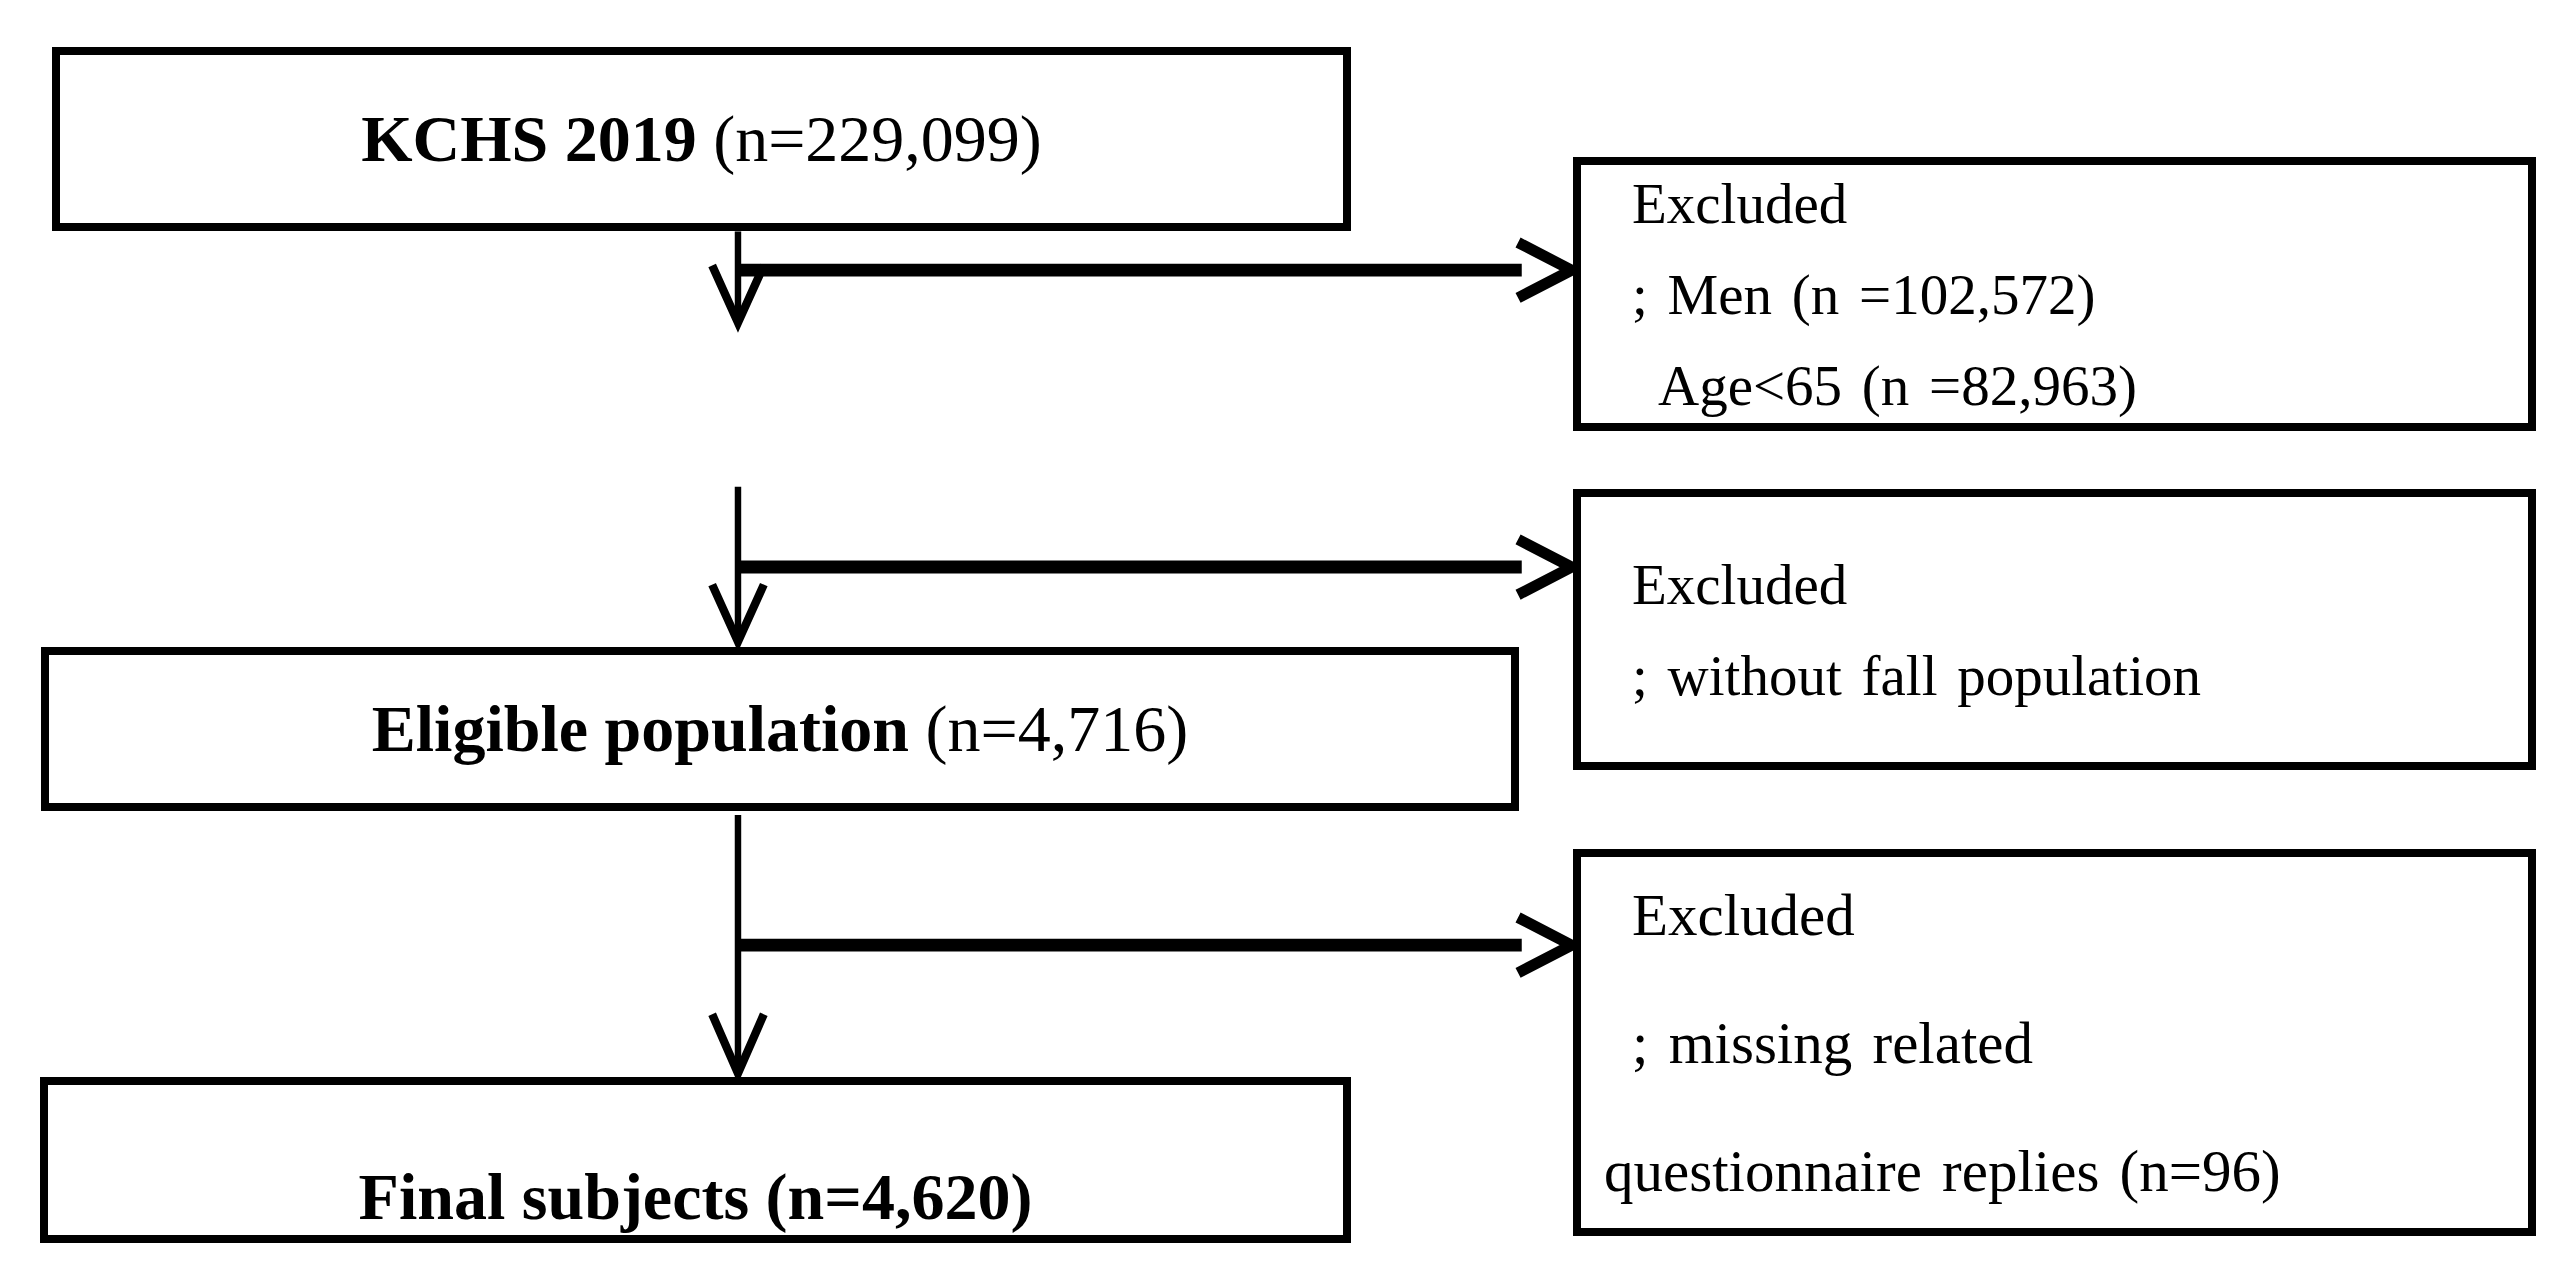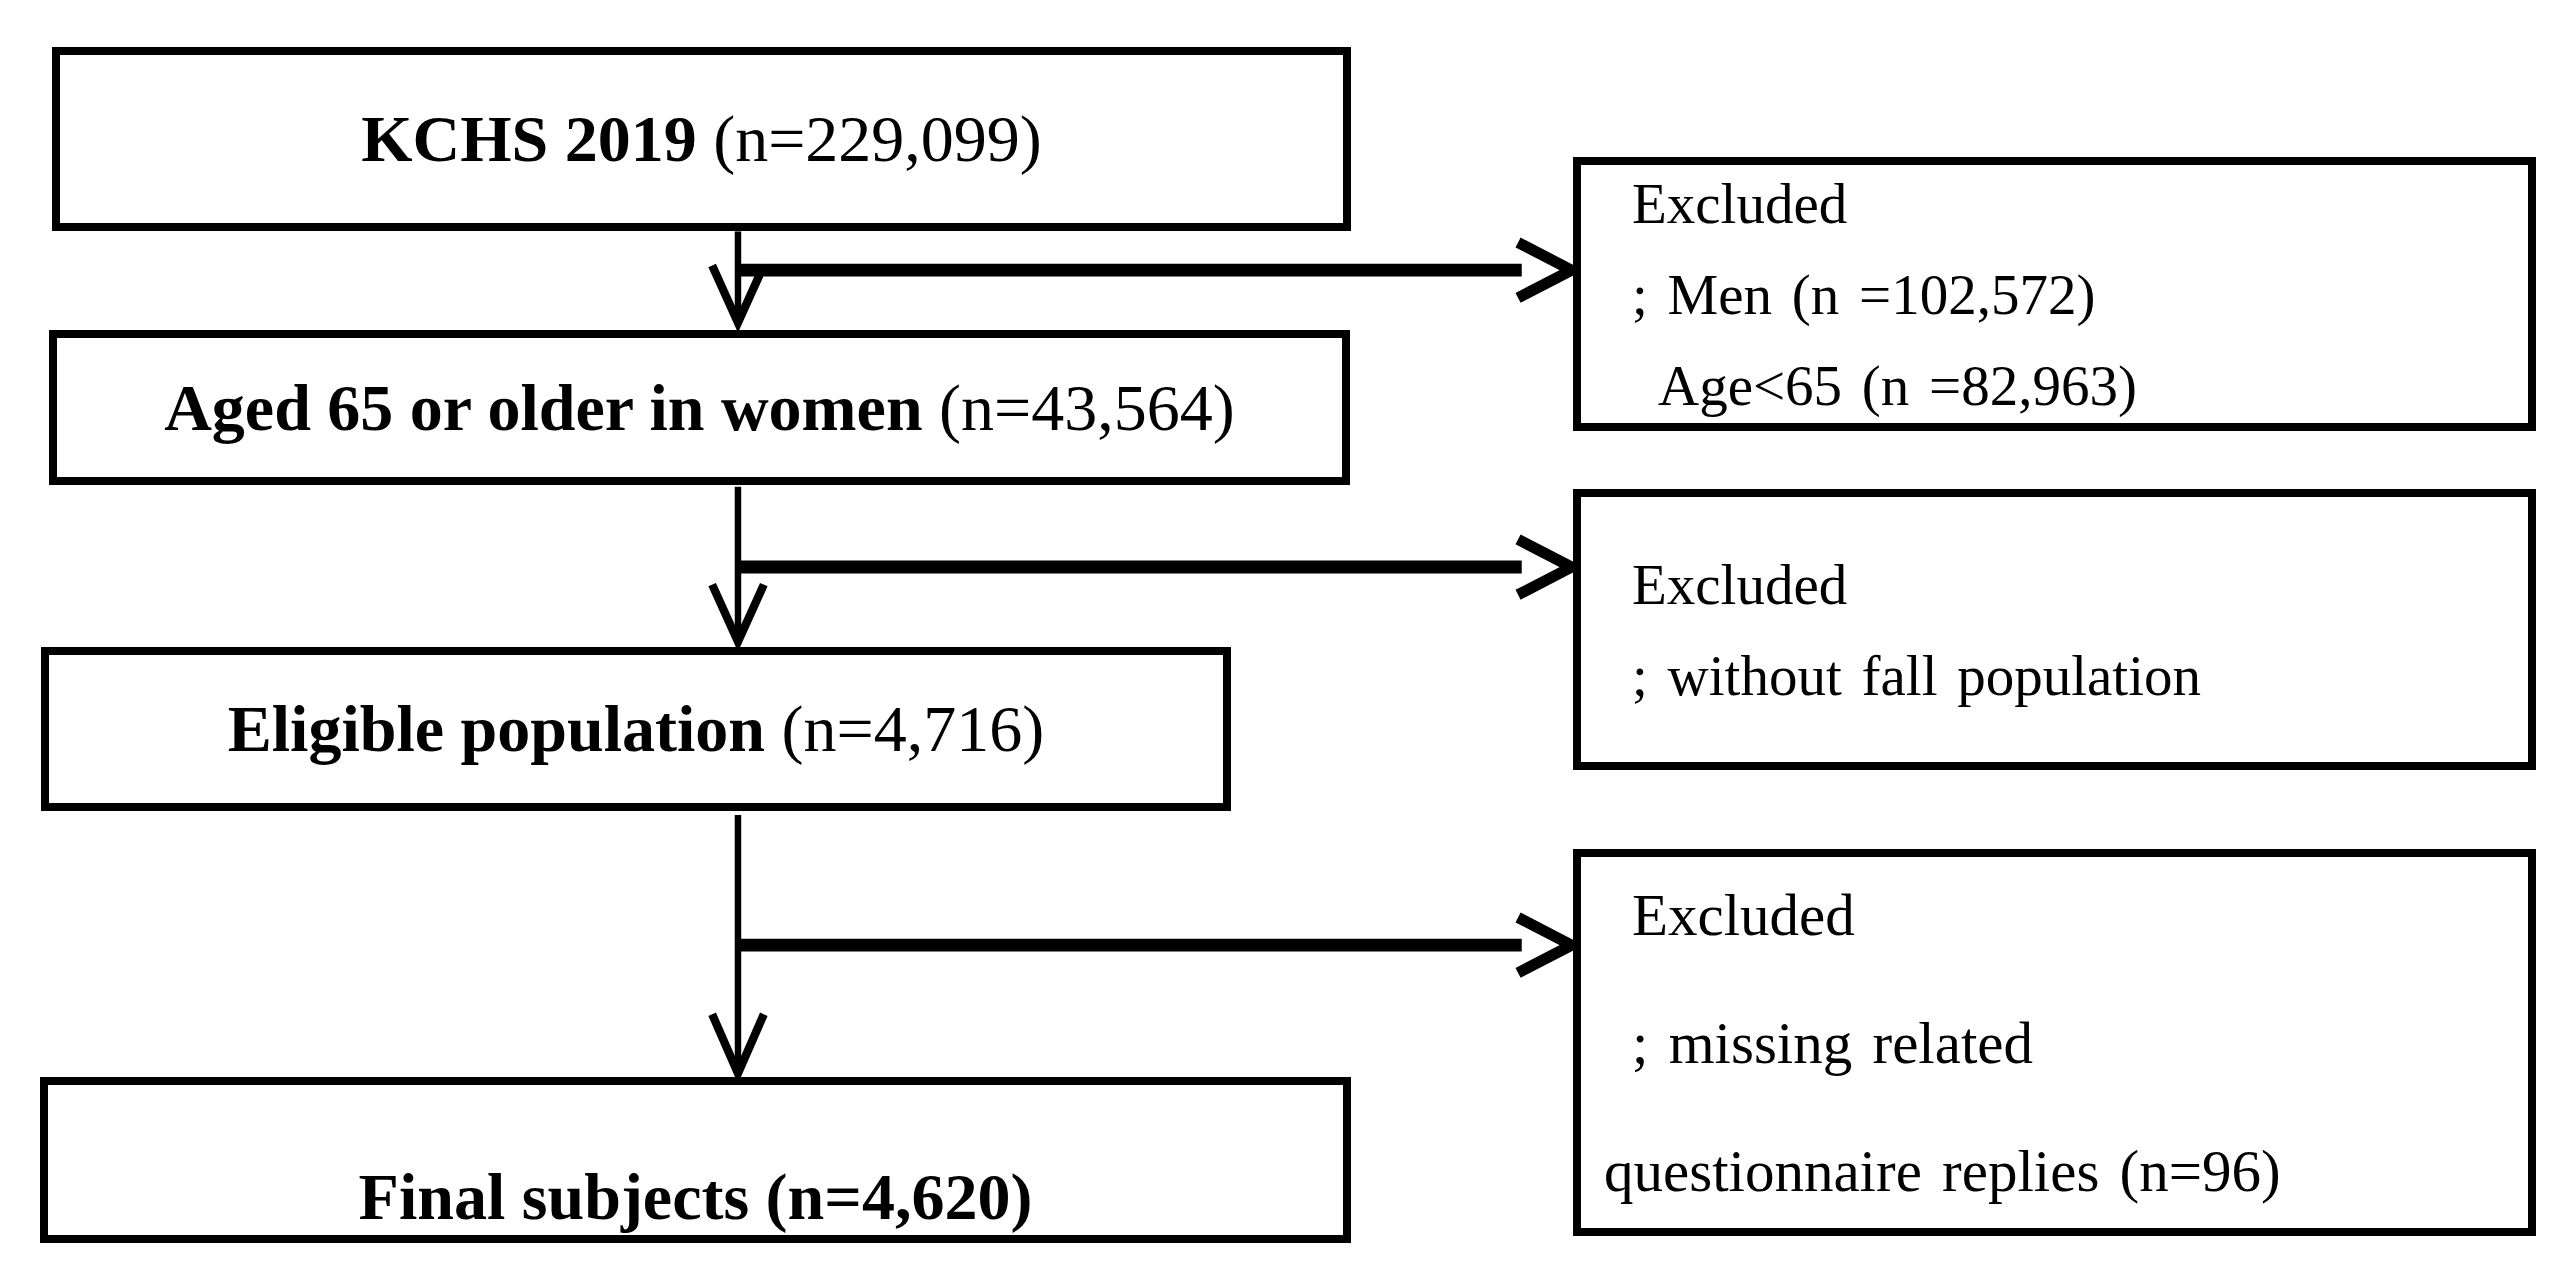--- a/index.html
+++ b/index.html
@@ -35,21 +35,21 @@
   .leftbox {
     justify-content: center;
     font-size: 66px;
     text-align: center;
     white-space: nowrap;
   }
   .leftbox .b { font-weight: bold; }
   .leftbox .r { font-weight: normal; }
   .box-kchs     { left: 52px;  top: 47px;   width: 1299px; height: 184px; }
   .box-aged     { left: 49px;  top: 330px;  width: 1301px; height: 155px; }
-  .box-eligible { left: 41px;  top: 647px;  width: 1190px; height: 164px; }
+  .box-eligible { left: 41px;  top: 647px;  width: 1478px; height: 164px; }
   .box-final    { left: 40px;  top: 1077px; width: 1311px; height: 166px; align-items: flex-end; }
 
   .rightbox {
     flex-direction: column;
     align-items: stretch;
     justify-content: center;
     font-size: 57px;
     line-height: 91px;
     padding-left: 51px;
     padding-right: 9.2px;
@@ -99,25 +99,20 @@
       <polyline points="1646,995 1704,1025 1646,1055" fill="none" stroke="#000" stroke-width="12"></polyline>
     </g>
   </svg>
 
   <div class="flowbox leftbox box-kchs">
     <span>
       <span class="b">KCHS 2019 </span><span class="r">(n=229,099)</span>
     </span>
   </div>
 
-  <div class="flowbox leftbox box-aged">
-    <span>
-      <span class="b">Aged 65 or older in women </span><span class="r">(n=43,564)</span>
-    </span>
-  </div>
 
   <div class="flowbox leftbox box-eligible">
     <span>
       <span class="b">Eligible population </span><span class="r">(n=4,716)</span>
     </span>
   </div>
 
   <div class="flowbox leftbox box-final">
     <span>
       <span class="b">Final subjects (n=4,620)</span><span class="r"></span>

